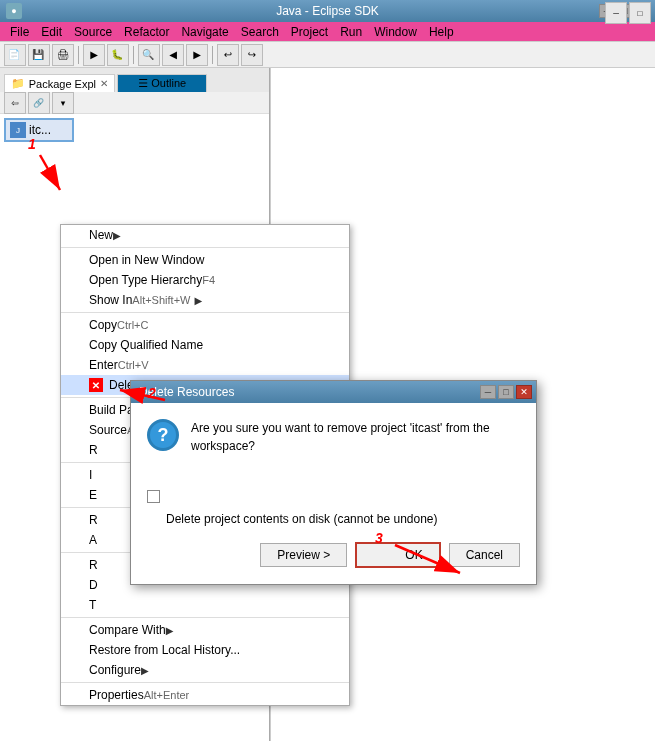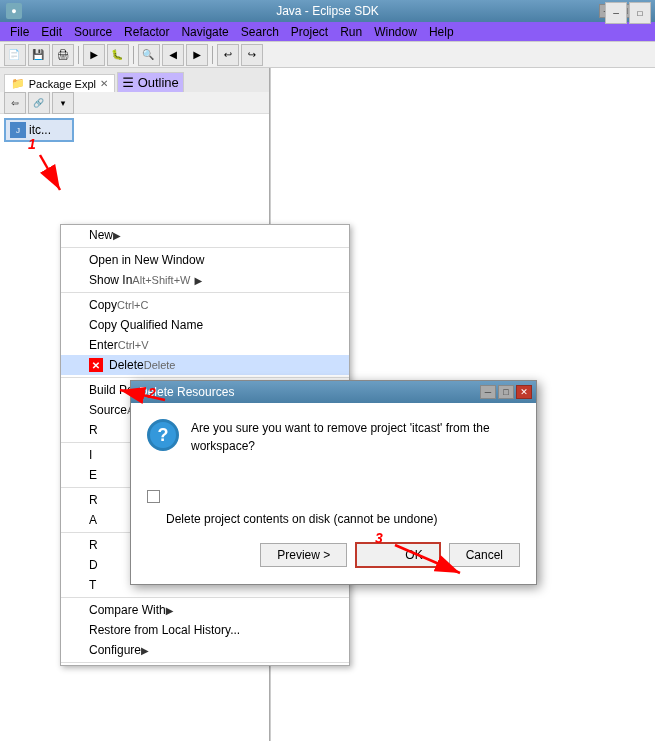--- a/index.html
+++ b/index.html
@@ -53,21 +53,21 @@
       display: flex;
       align-items: center;
       justify-content: center;
       font-size: 9px;
       cursor: pointer;
       color: #333;
     }
 
     
     .menu-bar {
-      background: #8b5cf6;
+      background: #ec4899;
       height: 20px;
       display: flex;
       align-items: center;
       padding: 0 4px;
       border-bottom: 1px solid #ccc;
       font-size: 12px;
     }
     .menu-item {
       padding: 2px 6px;
       cursor: pointer;
@@ -362,25 +362,25 @@
     }
 
     .panel-tabs-row {
       display: flex;
       align-items: flex-end;
       background: #e8e8e8;
       padding: 2px 4px 0;
       height: 24px;
     }
     .outline-tab {
-      background: #c4b5fd;
+      background: #0369a1;
       border: 1px solid #ccc;
       border-bottom: none;
-      padding: 2px 4px;
-      font-size: 13px;
+      padding: 2px 20px;
+      font-size: 11px;
       cursor: pointer;
     }
   </style>
 </head>
 <body>
 
 <div class="title-bar">
   <div class="title-bar-icon">●</div>
   <span>Java - Eclipse SDK</span>
   <div class="title-bar-controls">
@@ -471,20 +471,24 @@
       <div class="context-menu">
         <div class="ctx-item">
           <span>New</span>
           <span class="ctx-arrow">▶</span>
         </div>
         <div class="ctx-separator"></div>
         <div class="ctx-item">
           <span>Open in New Window</span>
         </div>
         <div class="ctx-item">
+          <span>Open Type Hierarchy</span>
+          <span class="ctx-shortcut">F4</span>
+        </div>
+        <div class="ctx-item">
           <span>Show In</span>
           <span style="display:flex;align-items:center;gap:4px;">
             <span class="ctx-shortcut">Alt+Shift+W</span>
             <span class="ctx-arrow">▶</span>
           </span>
         </div>
         <div class="ctx-separator"></div>
         <div class="ctx-item">
           <span>Copy</span>
           <span class="ctx-shortcut">Ctrl+C</span>
@@ -548,20 +552,24 @@
           <span class="ctx-arrow">▶</span>
         </div>
         <div class="ctx-item">
           <span>Restore from Local History...</span>
         </div>
         <div class="ctx-item">
           <span>Configure</span>
           <span class="ctx-arrow">▶</span>
         </div>
         <div class="ctx-separator"></div>
+        <div class="ctx-item">
+          <span>Properties</span>
+          <span class="ctx-shortcut">Alt+Enter</span>
+        </div>
       </div>
 
     </div>
   </div>
 
   <div class="right-panel">
   </div>
 </div>
 
 <div class="dialog-overlay">

